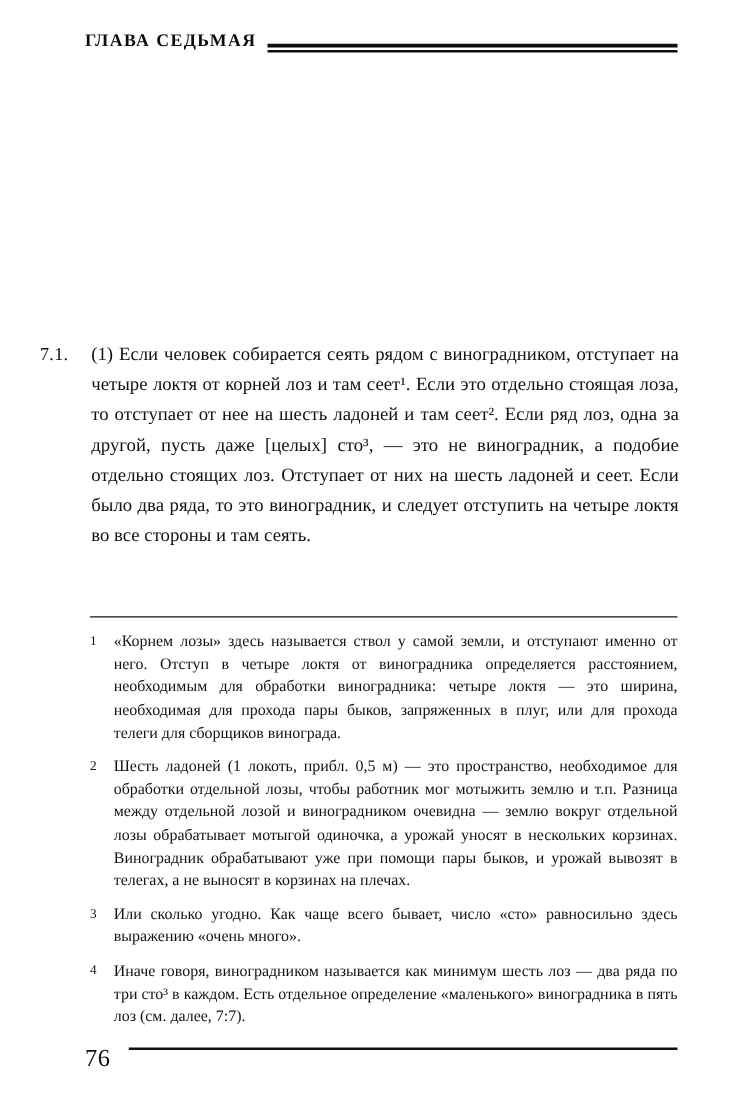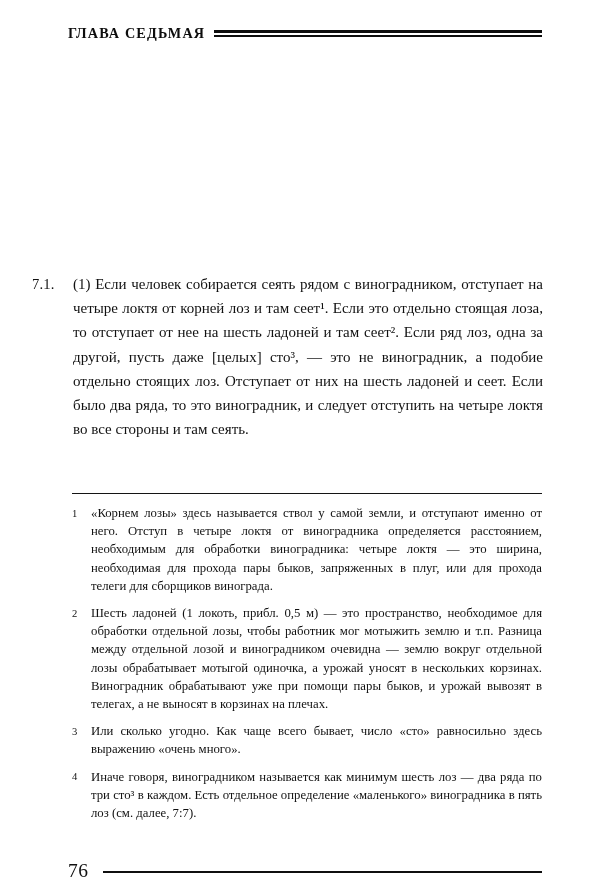--- a/index.html
+++ b/index.html
@@ -23,21 +23,21 @@
     height: 882px;
   }
 
   
   .running-head {
     position: absolute;
     left: 68px;
     top: 25px;
     width: 474px;
     display: flex;
-    align-items: center;
+    align-items: flex-end;
     gap: 0;
   }
   .running-head-title {
     font-size: 14.2px;
     letter-spacing: 1.15px;
     font-weight: 700;
     white-space: nowrap;
     color: #0d0d0d;
   }
   .head-rule {
@@ -122,22 +122,20 @@
     hyphens: manual;
   }
 
   
   .folio {
     position: absolute;
     left: 68px;
     top: 838px;
     width: 474px;
     display: flex;
-    align-items: center;
-    margin-top: 23px;
   }
   .folio-number {
     font-size: 19.5px;
     line-height: 1;
     letter-spacing: 0.4px;
     white-space: nowrap;
     padding-bottom: 2px;
   }
   .folio-rule {
     flex: 1 1 auto;

